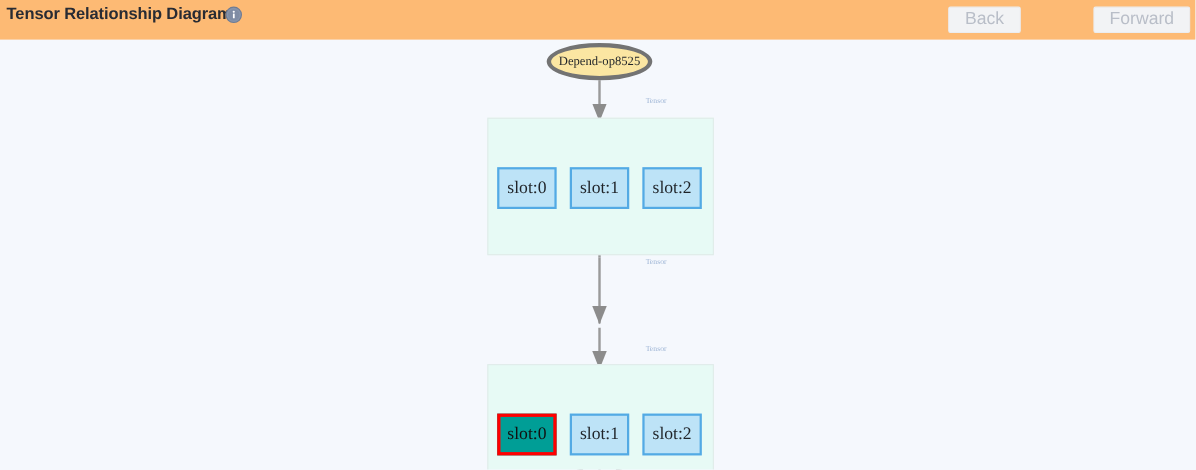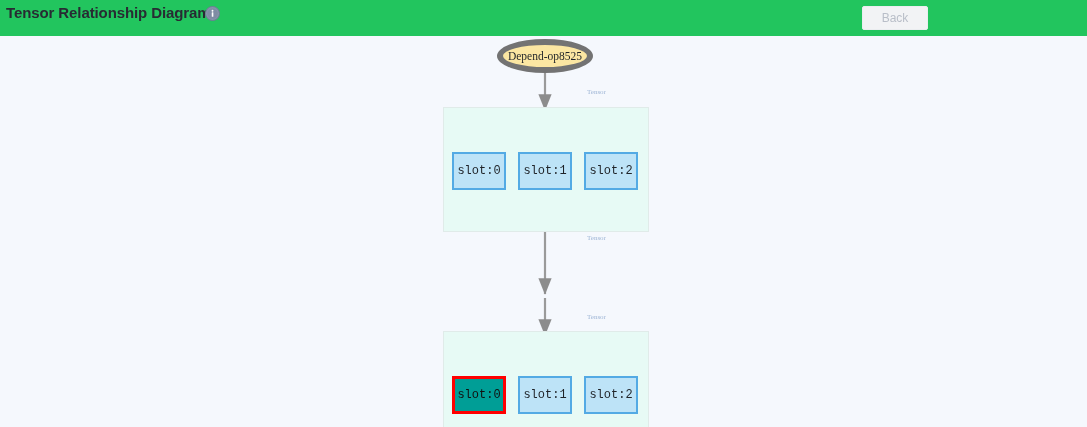--- a/index.html
+++ b/index.html
@@ -19,21 +19,21 @@
     background: #f5f8fd;
     overflow: hidden;
   }
 
   
   #header {
     position: absolute;
     left: 0; top: 0;
     width: 1087px;
     height: 36px;
-    background: #22c55e;
+    background: #fdba74;
     text-decoration: underline;
   }
 
   #page-title {
     position: absolute;
     left: 6px; top: 4px;
     font-size: 15px;
     font-weight: bold;
     color: #282b33;
     letter-spacing: -0.1px;
@@ -57,21 +57,21 @@
   .nav-btn {
     position: absolute;
     top: 6px;
     height: 24px;
     min-width: 66px;
     padding: 0 12px;
     background: #f2f3f5;
     border: 1px solid #ebedf0;
     border-radius: 2px;
     color: #b9bec8;
-    font-size: 12px;
+    font-size: 16px;
     font-family: "Liberation Sans", sans-serif;
     line-height: 22px;
     text-align: center;
     cursor: not-allowed;
     user-select: none;
   }
   #back-button { right: 159px; }
   #forward-button { right: 5px; width: 88px; }
 
   
@@ -92,21 +92,21 @@
 
   
   .node-layer { position: absolute; left: 0; top: 0; width: 1087px; height: 391px; }
 
   .op-node {
     position: absolute;
     display: flex;
     align-items: center;
     justify-content: center;
     background: #fbe6a2;
-    border: 6px solid #737373;
+    border: 4px solid #737373;
     border-radius: 50%;
     color: #1f2328;
     font-family: "Liberation Serif", serif;
     font-size: 11.5px;
     white-space: nowrap;
     cursor: pointer;
   }
 
   .slot-container {
     position: absolute;
@@ -115,22 +115,22 @@
   }
 
   .slot-box {
     position: absolute;
     display: flex;
     align-items: center;
     justify-content: center;
     background: #bde3f7;
     border: 2px solid #53aae4;
     color: #1f2328;
-    font-family: Liberation Mono, monospace;
-    font-size: 12px;
+    font-family: Liberation Serif, serif;
+    font-size: 16px;
     white-space: nowrap;
     cursor: pointer;
     text-align: right;
   }
 
   .slot-box.selected {
     background: #009e96;
     border: 3px solid #ff0000;
     color: #111111;
   }
@@ -157,20 +157,21 @@
     <div id="info-icon" title="info">
       <svg width="11" height="11" viewBox="0 0 11 11">
         <circle cx="5.5" cy="5.5" r="5.2" fill="#7f8ca4"></circle>
         <circle cx="5.5" cy="2.7" r="0.95" fill="#ffffff"></circle>
         <rect x="4.75" y="4.2" width="1.6" height="4.5" rx="0.5" fill="#ffffff"></rect>
       </svg>
     </div>
 
     <div class="nav-btn" id="back-button">Back</div>
 
+    <div class="nav-btn" id="forward-button">Forward</div>
   </div>
 
   <div id="graph-canvas">
 
     <svg id="graph-svg" viewBox="0 0 1087 391">
       <defs>
         <marker id="arrow" markerWidth="9" markerHeight="9" refX="7.2" refY="3" orient="auto" markerUnits="strokeWidth">
           <path d="M0,0 L7.5,3 L0,6 z" fill="#8c8c8c"></path>
         </marker>
       </defs>

